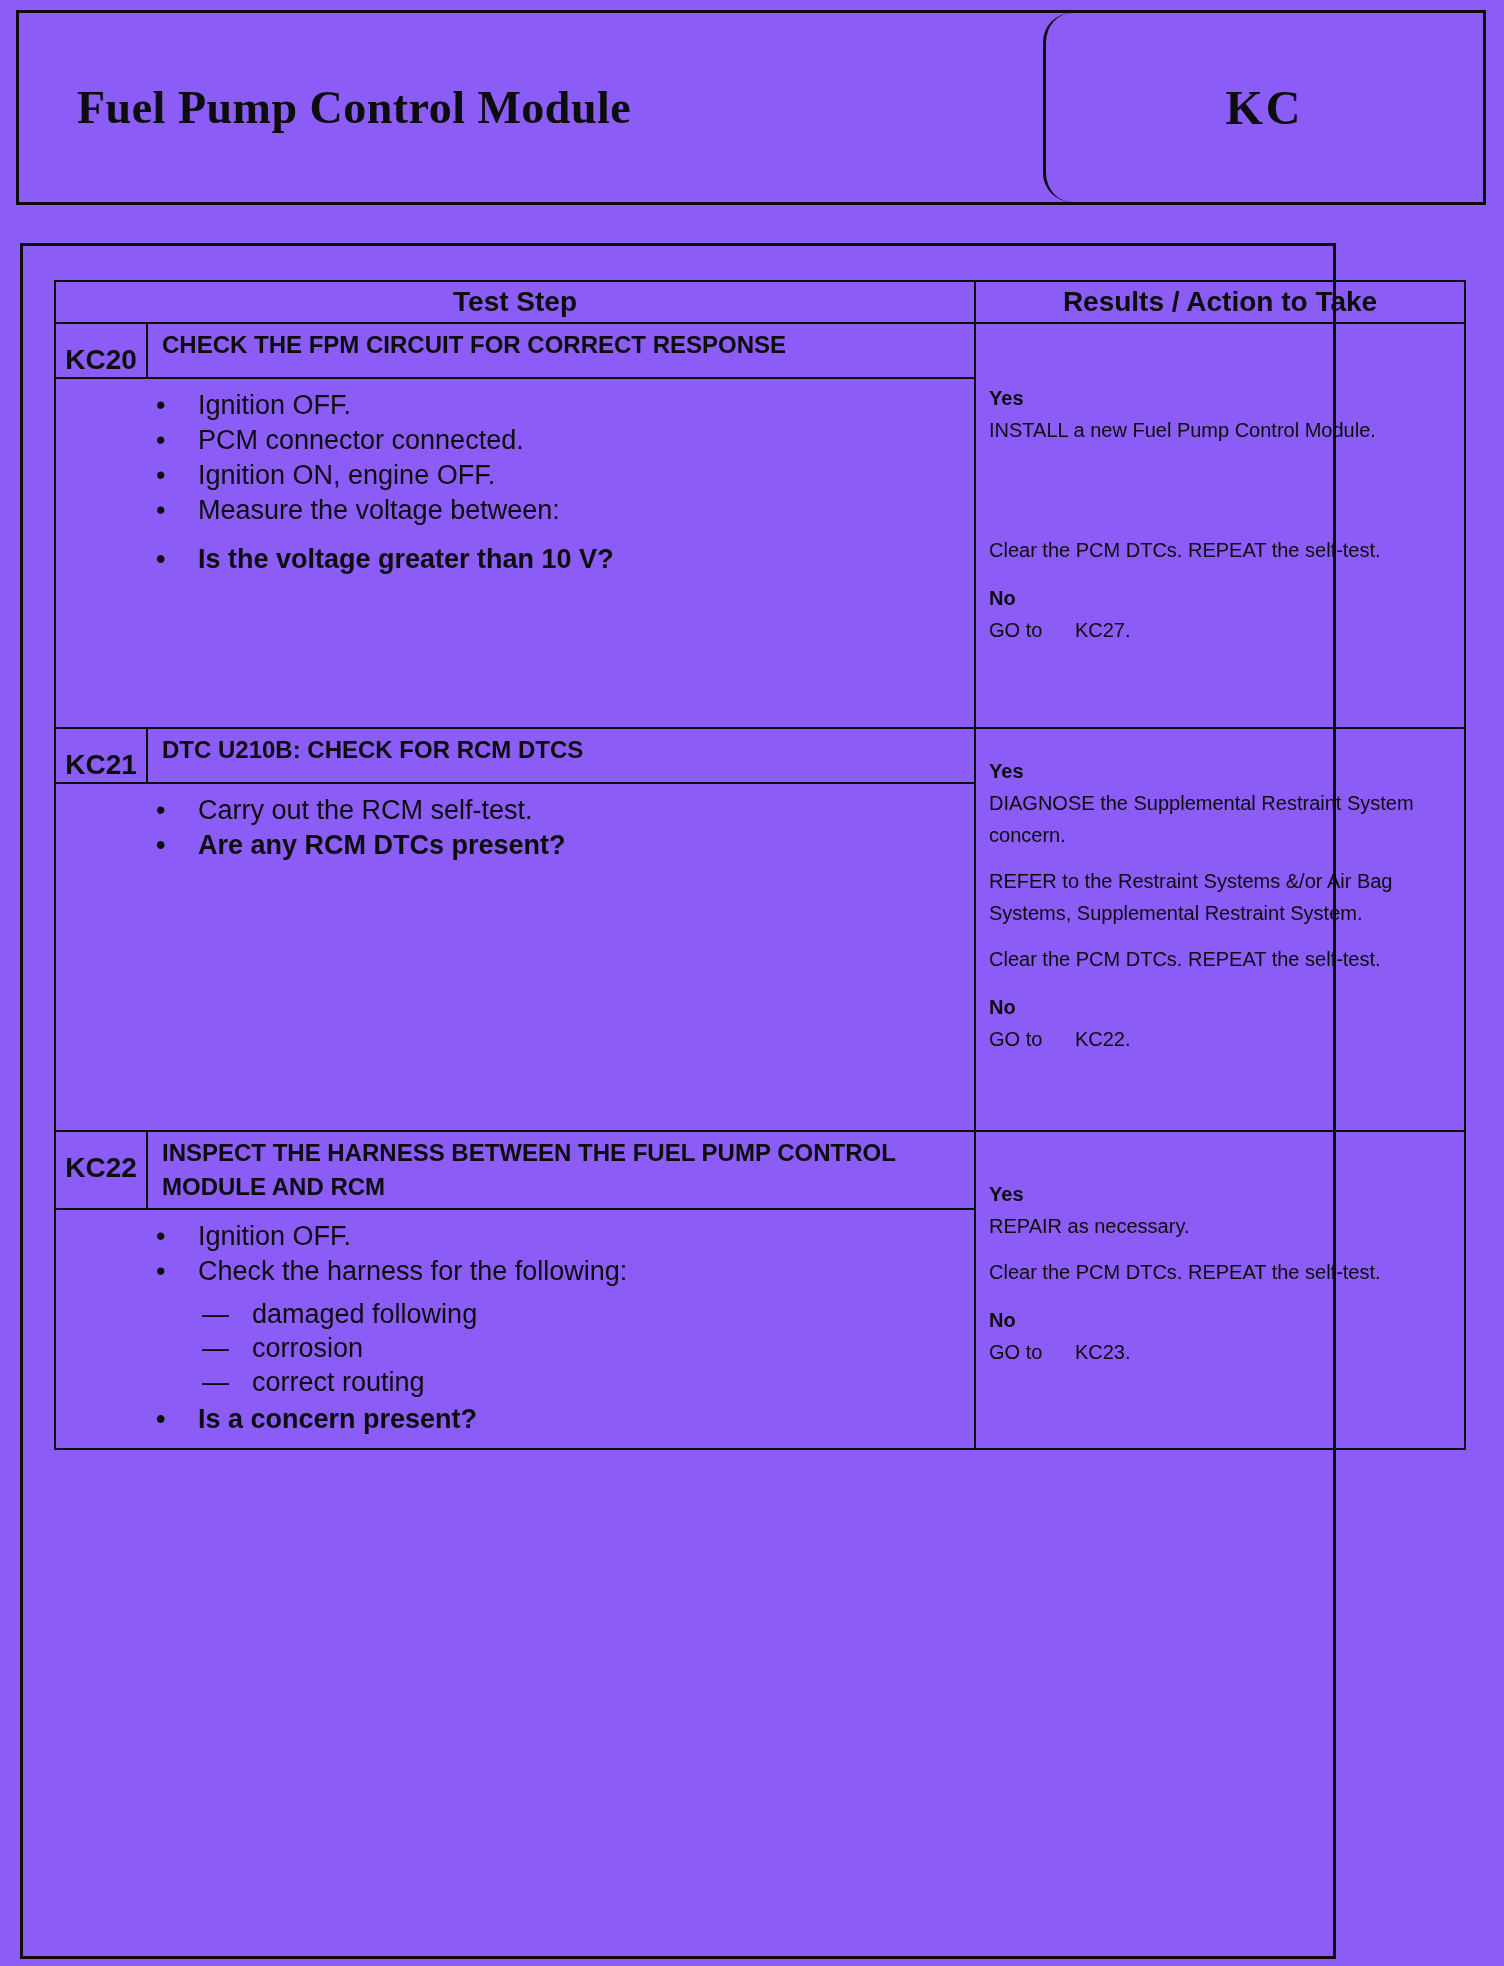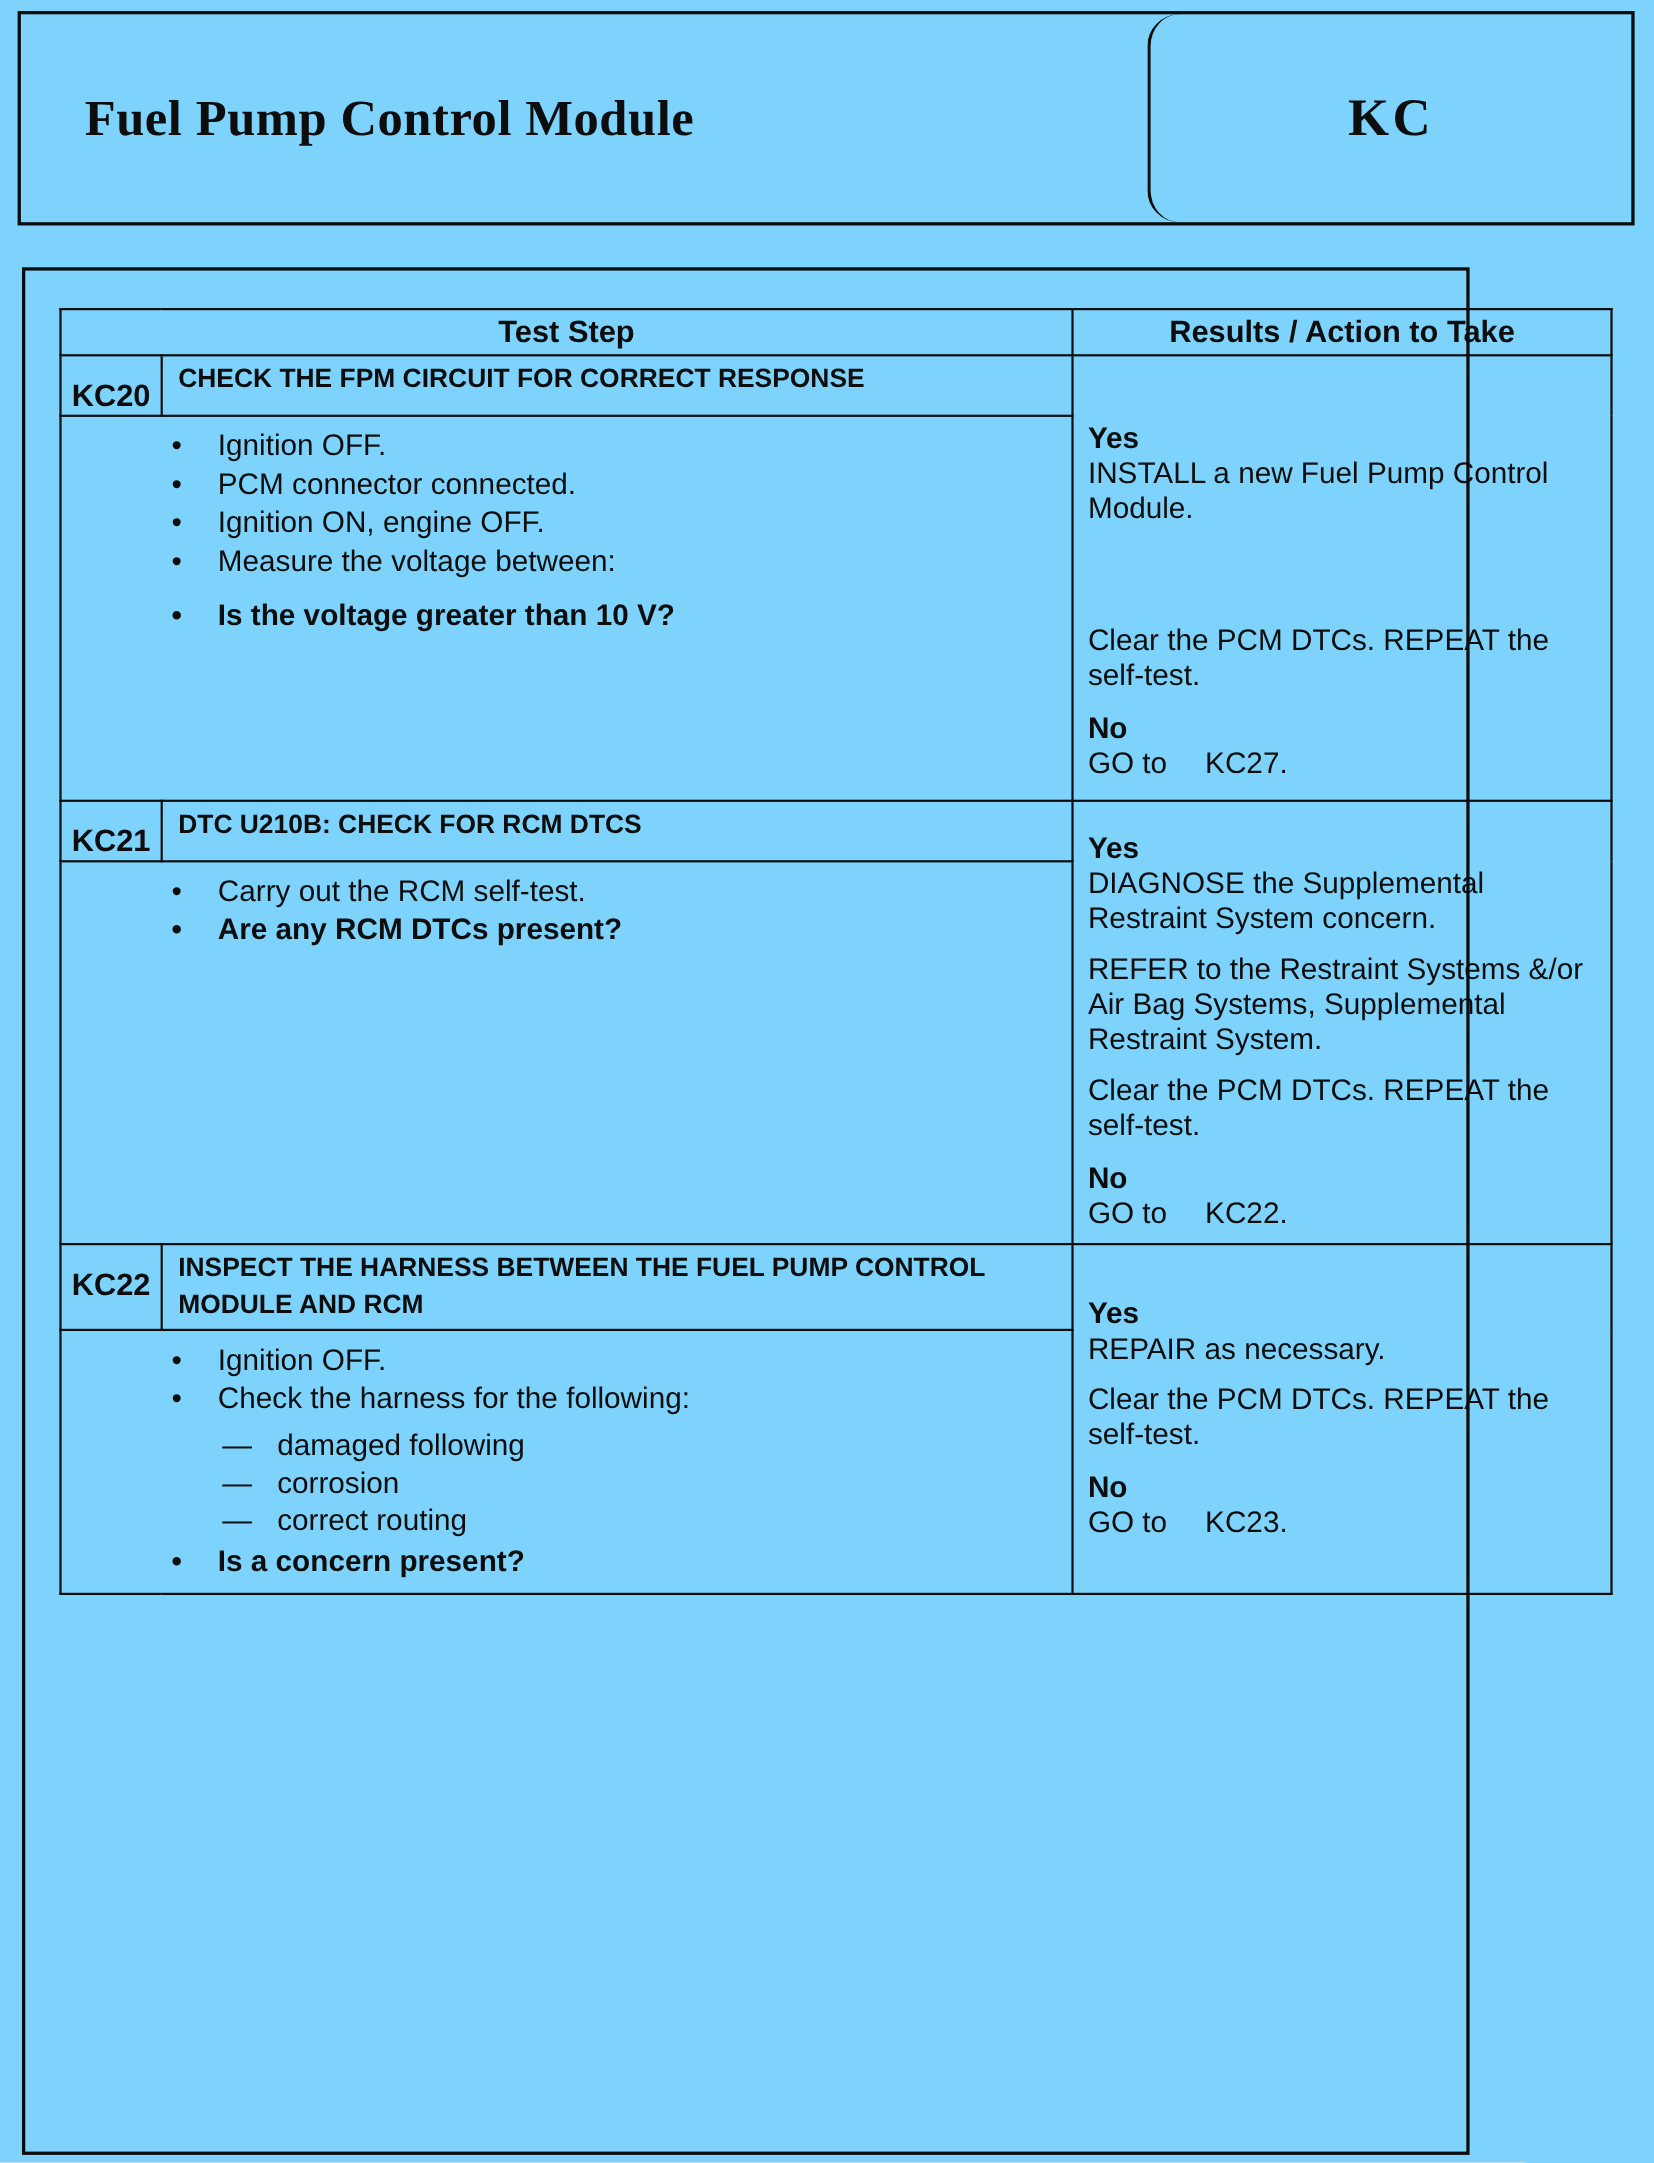--- a/index.html
+++ b/index.html
@@ -2,21 +2,21 @@
 <html><head>
 <meta charset="utf-8">
 <style>
   * { box-sizing: border-box; }
   html, body { margin: 0; padding: 0; background: #e9e9e7; }
   .page {
     position: relative;
     width: 1504px;
     height: 1966px;
     margin: 0 auto;
-    background: #7dd3fc;
+    background: #8b5cf6;
     color: #0d0d0d;
     font-family: "Liberation Sans", sans-serif;
   }
 
   
   .header-box {
     position: absolute; left: 16px; top: 10px;
     width: 1470px; height: 195px;
     border: 3px solid #0d0d0d;
     display: flex;
@@ -91,21 +91,21 @@
   }
   .vt th.minus {
     width: 330px; font-weight: 700; text-align: center;
     vertical-align: bottom; padding-bottom: 4px;
   }
   .vt td { padding: 4px 10px; height: 38px; font-weight: 400; text-align: left; }
 
   
   .pp td.res {
     vertical-align: top;
-    font-size: 27px; line-height: 32px;
+    font-size: 20px; line-height: 32px;
     padding: 0 12px 0 13px;
     border-radius: 20px;
   }
   .res p { margin: 0; }
   .res-label { font-weight: 700; }
   .b { font-weight: 400; margin-left: 27px; }
   .res-kc20 { padding-top: 58px !important; }
   .res-kc21 { padding-top: 26px !important; }
   .res-kc22 { padding-top: 46px !important; }
   .mt88 { margin-top: 88px !important; }

